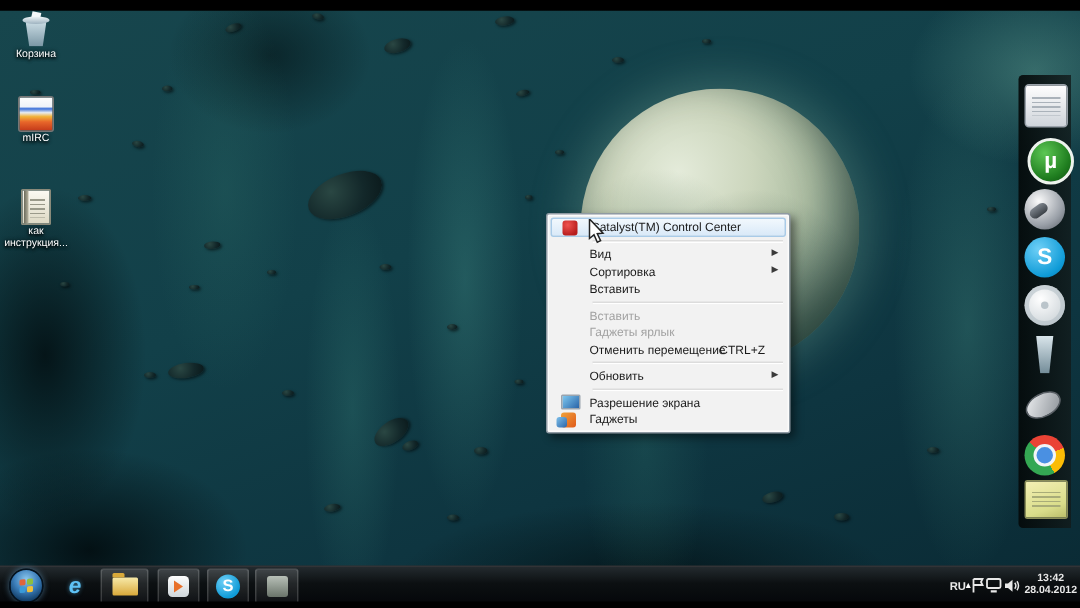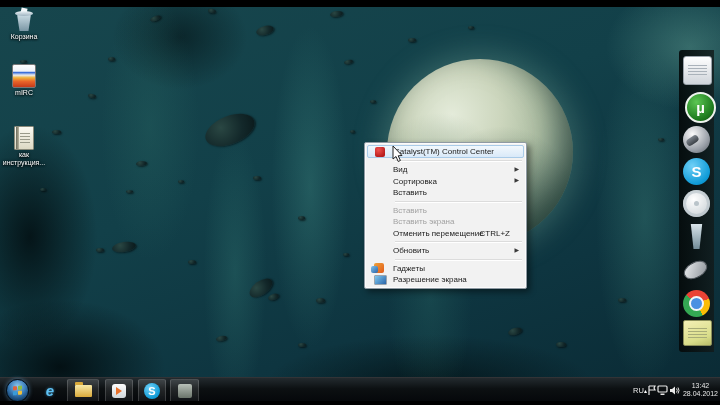--- a/index.html
+++ b/index.html
@@ -119,21 +119,21 @@
   .ie-e{color:#5ec2f5;font-size:15px;font-weight:bold;font-style:italic;text-shadow:0 0 3px rgba(90,190,245,.6);}
   .tb-folder{width:17px;height:12px;position:relative;background:linear-gradient(180deg,#f7e9a8,#d9a93a);border-radius:1px;}
   .tb-folder::before{content:"";position:absolute;left:0;top:-3px;width:8px;height:3px;
      background:#d9a93a;border-radius:1px 1px 0 0;}
   .tb-wmp{width:14px;height:14px;border-radius:3px;background:linear-gradient(180deg,#fdfdfd,#cfd6da);
      display:flex;align-items:center;justify-content:center;}
   .tb-wmp i{width:0;height:0;border-left:6px solid #e8702a;border-top:4px solid transparent;border-bottom:4px solid transparent;}
   .tb-skype{width:16px;height:16px;border-radius:50%;color:#fff;font-size:11px;font-weight:bold;
      background:radial-gradient(circle at 35% 30%,#6fd0f7,#0f9bd7 70%);display:flex;align-items:center;justify-content:center;}
   .tb-app{width:14px;height:14px;border-radius:2px;background:linear-gradient(180deg,#b8c0b8,#6a746a);}
-  .tray{position:absolute;right:2px;top:0;height:24px;display:flex;align-items:center;gap:0;color:#e8e8e8;}
+  .tray{position:absolute;right:2px;top:0;height:24px;display:flex;align-items:center;gap:0;color:#e8e8e8;font-weight:bold;}
   .lang{font-size:7.5px;cursor:pointer;}
   .tray-arrow{font-size:6px;color:#fff;cursor:pointer;}
   .tray svg{display:block;cursor:pointer;}
   .clock{text-align:center;font-size:7px;line-height:8px;cursor:pointer;margin-left:2px;}
 </style>
 </head>
 <body>
 
 <div class="stage">
   <div class="wallpaper"></div>
@@ -230,39 +230,39 @@
       <span class="marrow">▶</span>
     </div>
     <div class="mrow">
       <span>Вставить</span>
     </div>
     <div class="msep"></div>
     <div class="mrow dis">
       <span>Вставить</span>
     </div>
     <div class="mrow dis">
-      <span>Вставить экрана</span>
+      <span>Гаджеты ярлык</span>
     </div>
     <div class="mrow">
       <span>Отменить перемещение</span>
       <span class="mshort">CTRL+Z</span>
     </div>
     <div class="msep"></div>
     <div class="mrow">
       <span>Обновить</span>
       <span class="marrow">▶</span>
     </div>
     <div class="msep"></div>
     <div class="mrow">
+      <span class="micon mi-disp"></span>
+      <span>Разрешение экрана</span>
+    </div>
+    <div class="mrow">
       <span class="micon mi-gadg"></span>
       <span>Гаджеты</span>
-    </div>
-    <div class="mrow">
-      <span class="micon mi-disp"></span>
-      <span>Разрешение экрана</span>
     </div>
   </div>
 
   <svg class="cursor" width="12" height="17" viewBox="0 0 12 17">
     <polygon points="1,0 1,13 4,10.5 6.2,15.5 8.4,14.5 6.2,9.8 10,9.5" fill="#fff" stroke="#222" stroke-width="1"></polygon>
   </svg>
 
   <div class="taskbar">
     <div class="orb">
       <span class="flag">

